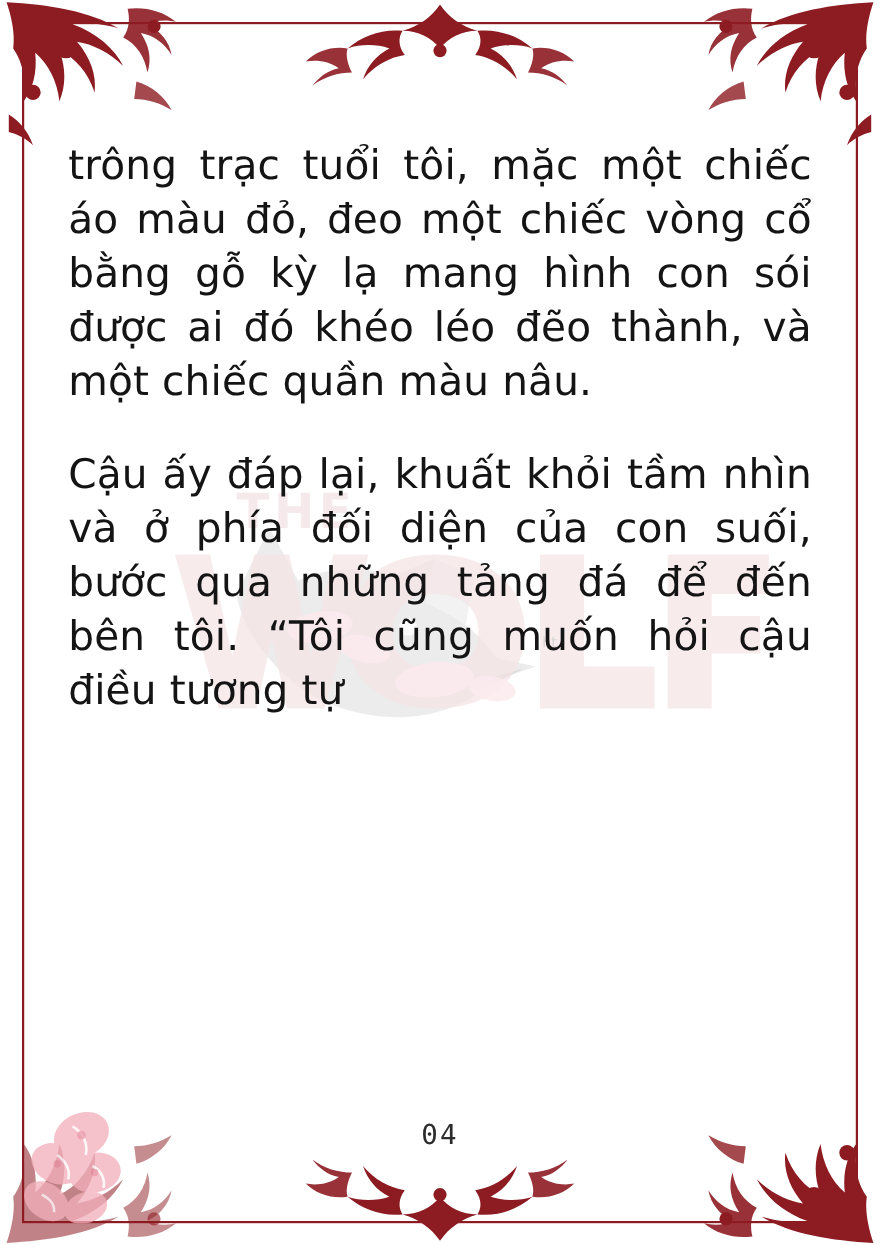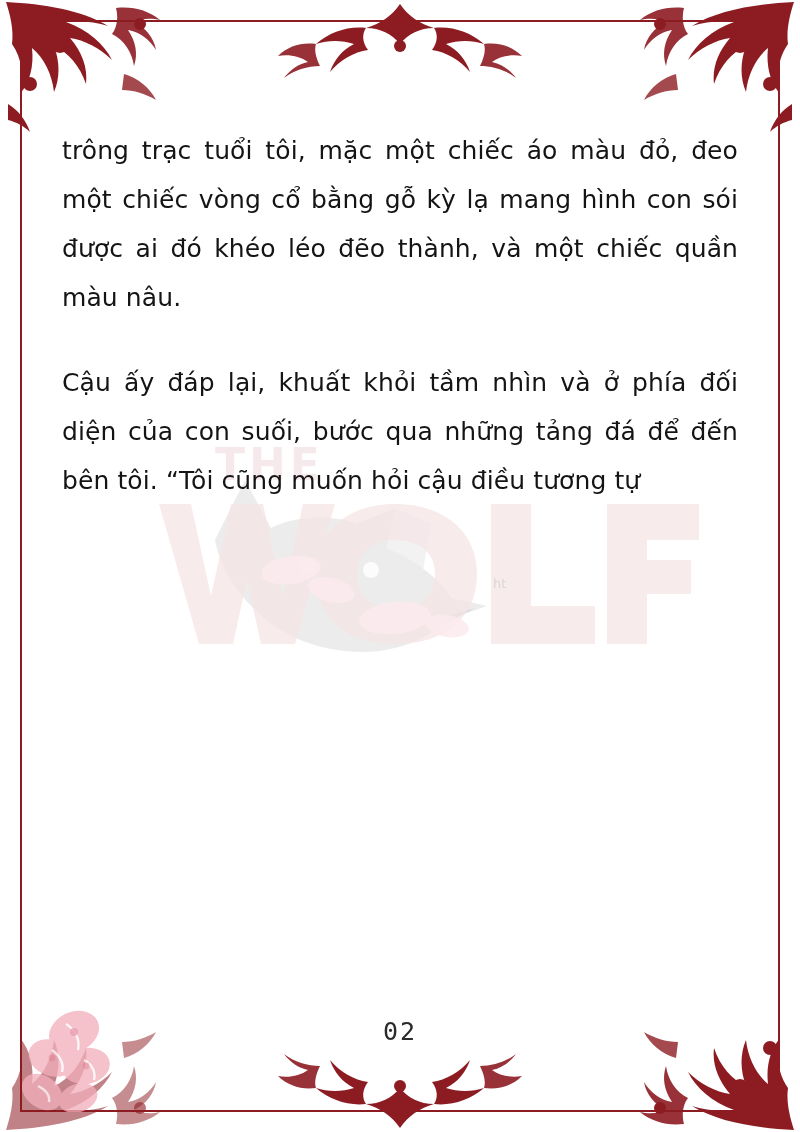--- a/index.html
+++ b/index.html
@@ -84,21 +84,21 @@
 
   
   .content {
     position: absolute;
     left: 62px;
     top: 126px;
     width: 676px;
   }
   .para {
     color: #141414;
-    font-size: 25px;
+    font-size: 37px;
     line-height: 49px;
     text-align: justify;
     text-justify: inter-word;
     margin: 0 0 36px 0;
     letter-spacing: 0.1px;
     font-weight: 400;
   }
   .para:last-child { margin-bottom: 0; }
 
   .page-number {
@@ -243,15 +243,15 @@
       </g>
       <text x="398" y="168" font-family="'DejaVu Sans', sans-serif" font-size="13" fill="#5b5b5b" opacity=".7">ht</text>
     </svg>
   </div>
 
   <div class="content">
     <p class="para">trông trạc tuổi tôi, mặc một chiếc áo màu đỏ, đeo một chiếc vòng cổ bằng gỗ kỳ lạ mang hình con sói được ai đó khéo léo đẽo thành, và một chiếc quần màu nâu.</p>
     <p class="para">Cậu ấy đáp lại, khuất khỏi tầm nhìn và ở phía đối diện của con suối, bước qua những tảng đá để đến bên tôi. “Tôi cũng muốn hỏi cậu điều tương tự</p>
   </div>
 
-  <div class="page-number">02</div>
+  <div class="page-number">04</div>
 
 </div>
 
 </body></html>

